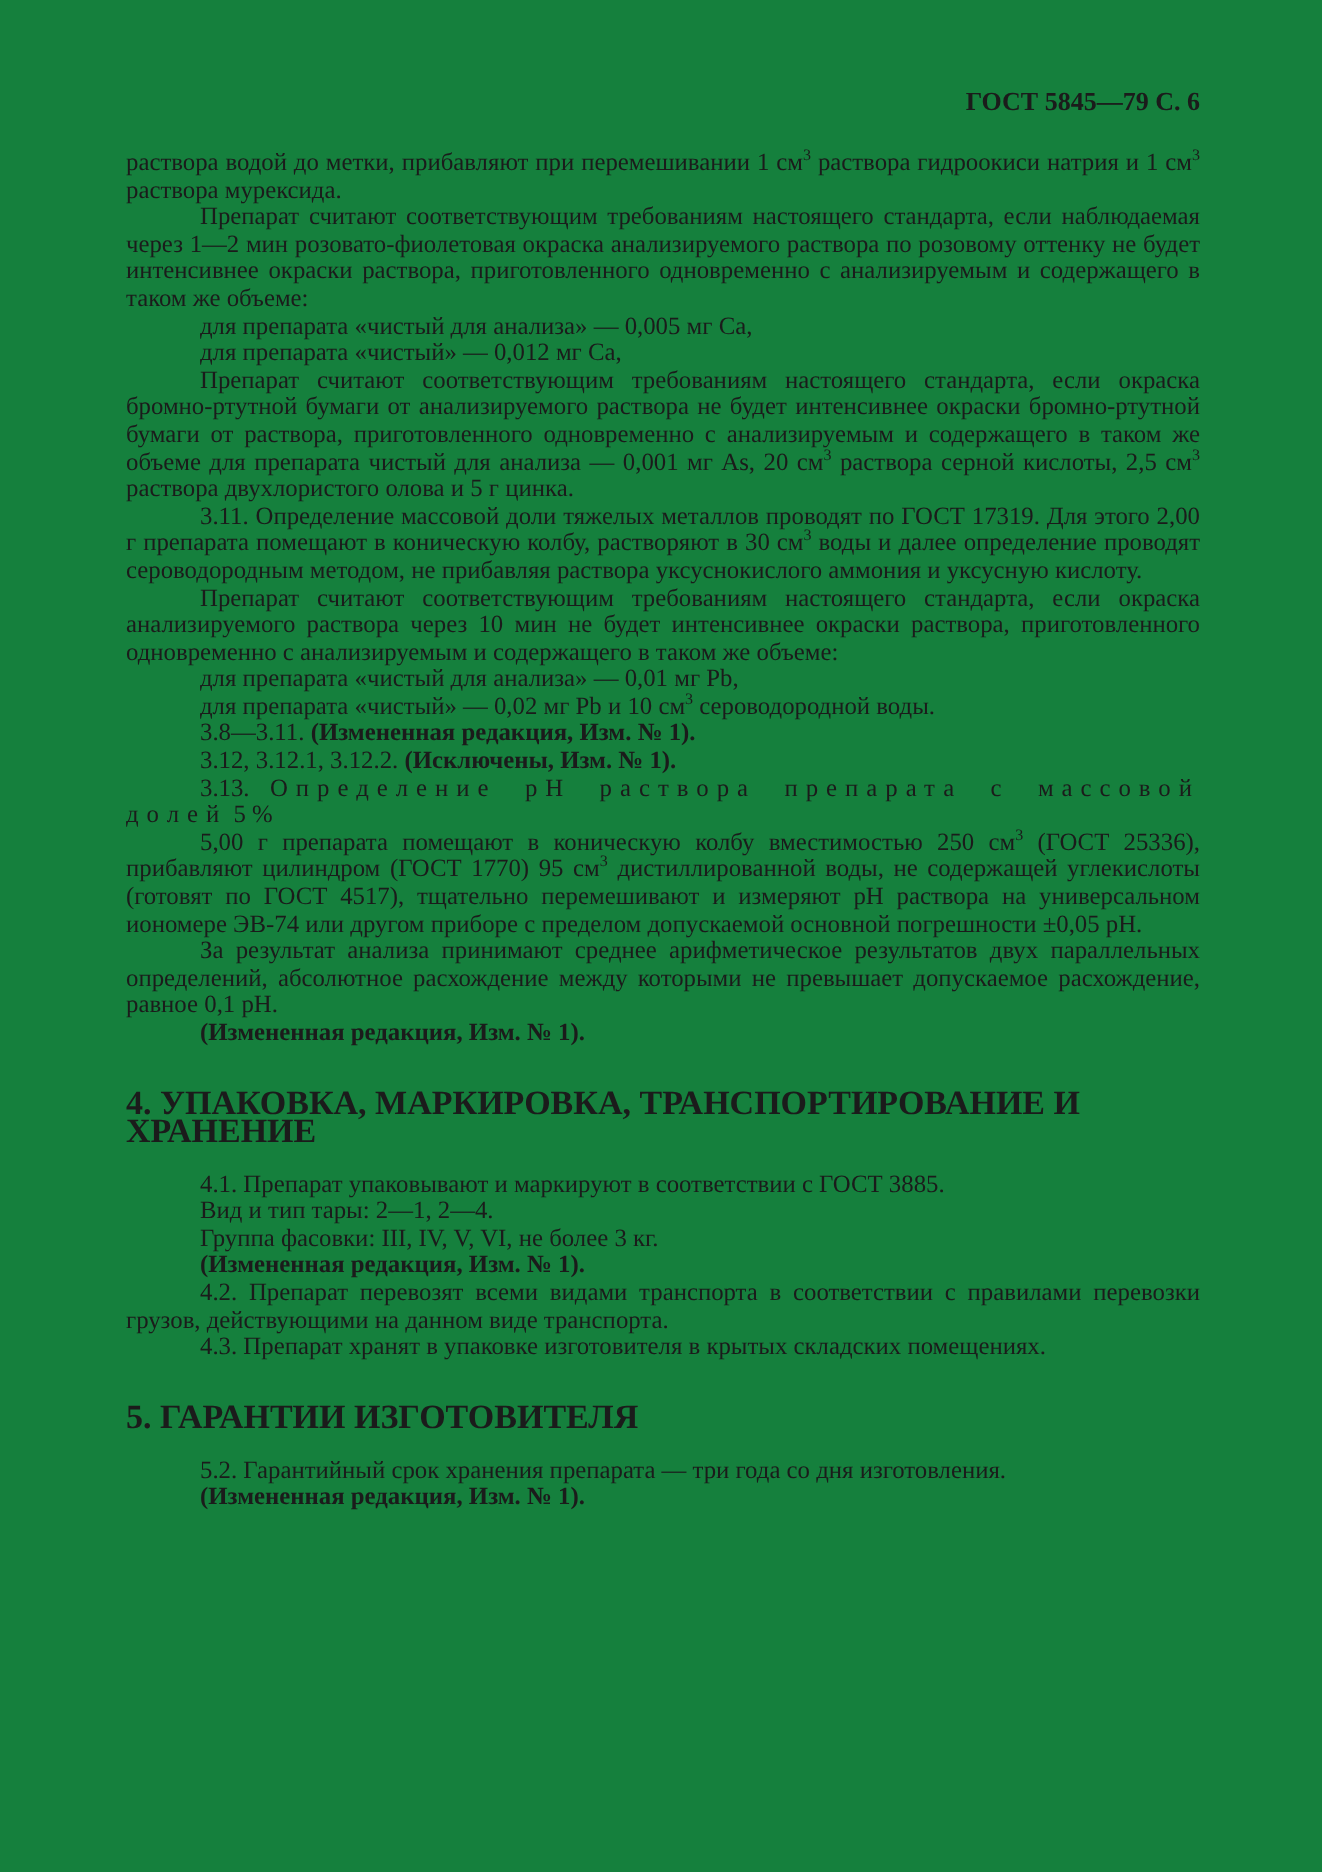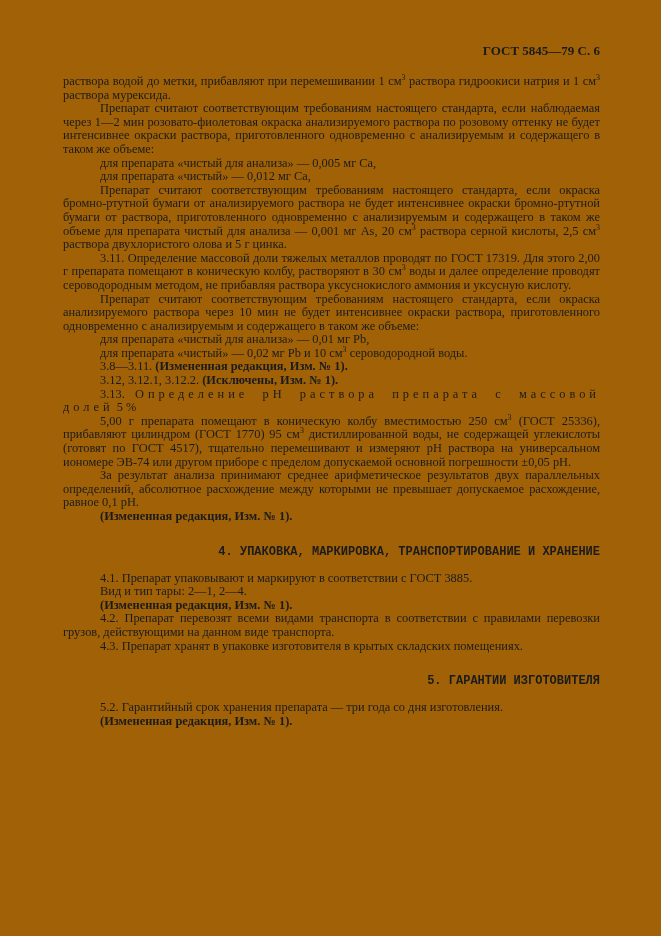--- a/index.html
+++ b/index.html
@@ -4,21 +4,21 @@
 <style>
   html, body { margin:0; padding:0; }
   body {
     width:661px; height:936px;
     background:#ffffff;
     font-family:"Liberation Serif","DejaVu Serif",serif;
   }
   .page {
     position:relative;
     width:661px; height:936px;
-    background:#a16207;
+    background:#15803d;
     color:#1b1b1b;
     overflow:hidden;
   }
   .content {
     position:absolute;
     left:63px; top:44px;
     width:537px;
   }
   .page-header {
     margin:0 0 17px 0;
@@ -30,24 +30,23 @@
   .body-p {
     margin:0;
     font-size:12.4px;
     line-height:13.6px;
     text-align:justify;
   }
   .body-p.ind { text-indent:37px; }
   .section-h {
     margin:21px 0 13px 0;
     font-weight:bold;
-    text-align:right;
-    font-size:12px;
+    text-align:left;
+    font-size:17px;
     line-height:14px;
-    font-family:Liberation Mono, monospace;
   }
   .b { font-weight:bold; }
   .i { font-style:italic; }
   .sp { letter-spacing:4px; }
   sup { font-size:8px; line-height:0; }
 </style>
 </head>
 <body>
 
 <div class="page">
@@ -65,20 +64,21 @@
         <p class="body-p ind"><span>для препарата «чистый» — 0,02 мг Pb и 10 см</span><sup>3</sup><span> сероводородной воды.</span></p>
         <p class="body-p ind"><span>3.8—3.11. </span><span class="b">(Измененная редакция, Изм. № 1).</span></p>
         <p class="body-p ind"><span>3.12, 3.12.1, 3.12.2. </span><span class="b">(Исключены, Изм. № 1).</span></p>
         <p class="body-p ind"><span>3.13. </span><span class="sp">Определение рН раствора препарата с массовой долей</span><span> 5 %</span></p>
         <p class="body-p ind"><span>5,00 г препарата помещают в коническую колбу вместимостью 250 см</span><sup>3</sup><span> (ГОСТ 25336), прибавляют цилиндром (ГОСТ 1770) 95 см</span><sup>3</sup><span> дистиллированной воды, не содержащей углекислоты (готовят по ГОСТ 4517), тщательно перемешивают и измеряют рН раствора на универсальном иономере ЭВ-74 или другом приборе с пределом допускаемой основной погрешности ±0,05 рН.</span></p>
         <p class="body-p ind"><span>За результат анализа принимают среднее арифметическое результатов двух параллельных определений, абсолютное расхождение между которыми не превышает допускаемое расхождение, равное 0,1 рН.</span></p>
         <p class="body-p ind"><span class="b">(Измененная редакция, Изм. № 1).</span></p>
         <p class="section-h"><span>4. УПАКОВКА, МАРКИРОВКА, ТРАНСПОРТИРОВАНИЕ И ХРАНЕНИЕ</span></p>
         <p class="body-p ind"><span>4.1. Препарат упаковывают и маркируют в соответствии с ГОСТ 3885.</span></p>
         <p class="body-p ind"><span>Вид и тип тары: 2—1, 2—4.</span></p>
+        <p class="body-p ind"><span>Группа фасовки: III, IV, V, VI, не более 3 кг.</span></p>
         <p class="body-p ind"><span class="b">(Измененная редакция, Изм. № 1).</span></p>
         <p class="body-p ind"><span>4.2. Препарат перевозят всеми видами транспорта в соответствии с правилами перевозки грузов, действующими на данном виде транспорта.</span></p>
         <p class="body-p ind"><span>4.3. Препарат хранят в упаковке изготовителя в крытых складских помещениях.</span></p>
         <p class="section-h"><span>5. ГАРАНТИИ ИЗГОТОВИТЕЛЯ</span></p>
         <p class="body-p ind"><span>5.2. Гарантийный срок хранения препарата — три года со дня изготовления.</span></p>
         <p class="body-p ind"><span class="b">(Измененная редакция, Изм. № 1).</span></p>
       </div>
   </div>
 </div>
 

